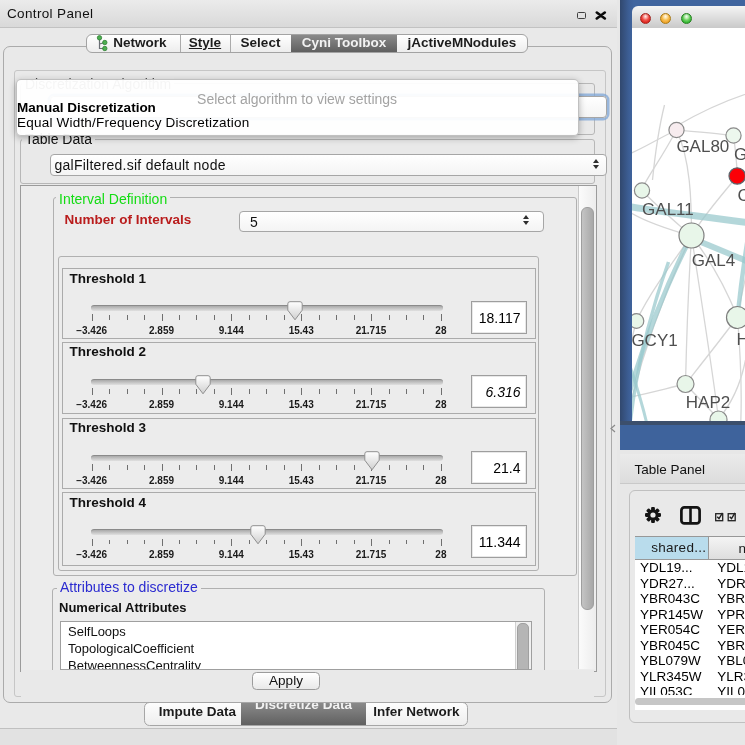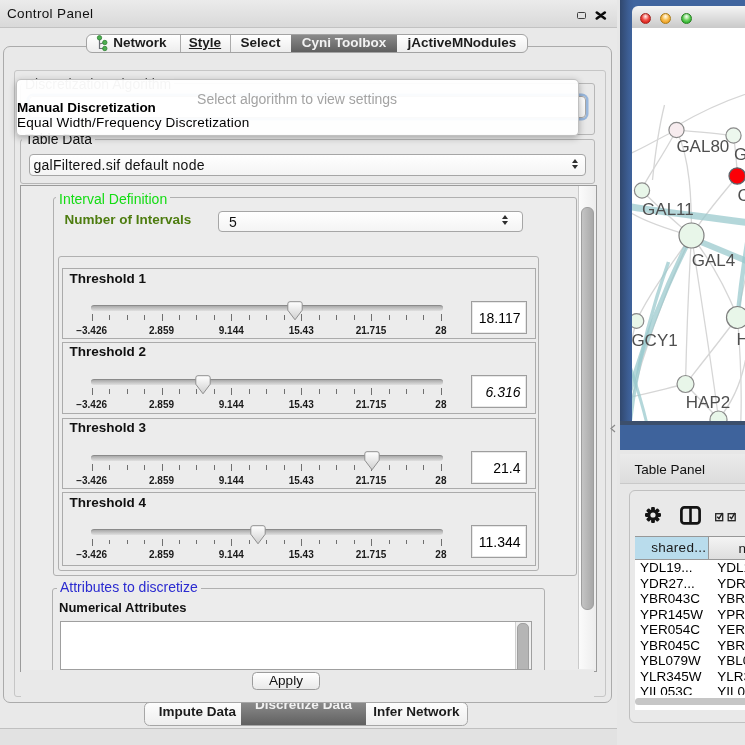--- a/index.html
+++ b/index.html
@@ -1,20 +1,20 @@
 <!DOCTYPE html>
 <html><head><meta charset="utf-8">
 <style>
 html,body{margin:0;padding:0;background:#e7e7e7;font-family:"Liberation Sans",sans-serif;}
 #root{position:relative;width:745px;height:745px;overflow:hidden;background:#e7e7e7;}
 .a{position:absolute;}
 .gb{position:absolute;border:1px solid #b7b7b7;border-radius:3px;}
 .gl{position:absolute;background:#ebebeb;padding:0 3px;white-space:nowrap;font-size:14px;line-height:14px;}
 .bold{font-weight:bold;}
-.combo{position:absolute;background:linear-gradient(#ffffff,#f4f4f4);border:1px solid #a6a6a6;border-radius:4px;font-size:14px;color:#111;}
+.combo{position:absolute;background:linear-gradient(#ffffff,#f4f4f4);border:1px solid #a6a6a6;border-radius:4px;font-size:14px;color:#111;margin-left:21px;}
 .updn{position:absolute;width:7px;}
 .updn .u{width:0;height:0;border-left:3px solid transparent;border-right:3px solid transparent;border-bottom:4.2px solid #2e2e2e;margin-bottom:2.5px;}
 .updn .d{width:0;height:0;border-left:3px solid transparent;border-right:3px solid transparent;border-top:4.2px solid #2e2e2e;}
 .tick{position:absolute;width:1px;background:#6f6f6f;}
 .tlab{position:absolute;font-size:10px;font-weight:bold;color:#1a1a1a;transform:translateX(-50%);white-space:nowrap;}
 .fld{position:absolute;background:#fff;border:1px solid #9e9e9e;box-shadow:inset 0 0 0 1px #e8e8e8;font-size:14px;color:#000;text-align:right;}
 .seg{position:absolute;top:0;height:100%;display:flex;align-items:center;justify-content:center;font-size:13.5px;font-weight:bold;color:#1c1c1c;padding-bottom:1px;box-sizing:border-box;}
 .segd{background:linear-gradient(#8a8a8a,#606060);color:#f2f2f2;}
 .sep{position:absolute;top:0;width:1px;height:100%;background:#ababab;}
 </style></head><body>
@@ -59,21 +59,21 @@
 <div class="a" style="left:15.6px;top:78.6px;width:561px;height:55.5px;background:rgba(255,255,255,0.945);border:1px solid rgba(185,185,185,0.9);border-radius:5px;box-shadow:0 2px 7px rgba(0,0,0,0.3);">
       <div style="position:absolute;left:0;top:11px;width:100%;text-align:center;font-size:14px;color:#a3a3a3;">Select algorithm to view settings</div>
       <div style="position:absolute;left:0.5px;top:20.4px;font-size:13.5px;font-weight:bold;color:#000;">Manual Discretization</div>
       <div style="position:absolute;left:0.5px;top:35.4px;font-size:13.5px;letter-spacing:0.2px;color:#000;">Equal Width/Frequency Discretization</div>
     </div>
 <div class="a" style="left:20px;top:184.5px;width:575px;height:485px;border:1px solid #9b9b9b;background:#ececec;"></div>
 <div class="a" style="left:578px;top:185.5px;width:16.5px;height:483px;background:linear-gradient(90deg,#fbfbfb,#ededed);border-left:1px solid #cacaca;"></div>
 <div class="a" style="left:580.5px;top:207px;width:11px;height:401px;background:linear-gradient(90deg,#c4c4c4,#a8a8a8);border:1px solid #9e9e9e;border-radius:6px;"></div>
 <div class="gb" style="left:53px;top:197px;width:522px;height:377px;border-color:#b0b0b0;"></div>
 <div class="gl" style="left:56px;top:191.8px;color:#13dc13;background:#ececec;">Interval Definition</div>
-<div class="a bold" style="left:64.5px;top:211.8px;font-size:13.5px;color:#4d7c0f;">Number of Intervals</div>
+<div class="a bold" style="left:64.5px;top:211.8px;font-size:13.5px;color:#b91c1c;">Number of Intervals</div>
 <div class="combo" style="left:218px;top:210.5px;width:303px;height:19px;">
       <div style="padding:2px 0 0 10px;">5</div>
       <div class="updn" style="right:13px;top:3px;">
         <div class="u"></div>
         <div class="d"></div>
       </div>
     </div>
 <div class="gb" style="left:57.5px;top:256px;width:479px;height:313px;border-color:#b0b0b0;"></div>
 <div class="a" style="left:61.5px;top:267.7px;width:472px;height:69px;border:1px solid #ababab;background:#ececec;"></div>
     <div class="a bold" style="left:69.5px;top:270.5px;font-size:13.5px;color:#111;">Threshold 1</div>
@@ -232,20 +232,21 @@
           <stop offset="1" stop-color="#cfcfcf"></stop>
         </linearGradient>
       </defs>
       <path d="M3,0.7 h10 a2.2,2.2 0 0 1 2.2,2.2 v6.3 L8,18.8 L0.8,9.2 V2.9 a2.2,2.2 0 0 1 2.2,-2.2 Z" fill="url(#tg4)" stroke="#8f8f8f" stroke-width="1"></path>
     </svg>
     <div class="fld" style="left:470.5px;top:525.2px;width:49px;height:31px;padding:0 5px 0 0;line-height:33.5px;">11.344</div>
 <div class="gb" style="left:52px;top:588px;width:491px;height:90px;border-color:#b0b0b0;"></div>
 <div class="gl" style="left:57px;top:579.7px;color:#2a2ad0;background:#ececec;">Attributes to discretize</div>
 <div class="a bold" style="left:59px;top:600.3px;font-size:13px;color:#111;">Numerical Attributes</div>
 <div class="a" style="left:60px;top:621px;width:469.5px;height:47px;border:1px solid #9f9f9f;background:#fff;overflow:hidden;">
+      <div style="position:absolute;left:7px;top:0.5px;font-size:13px;color:#111;line-height:17px;">SelfLoops<br>TopologicalCoefficient<br>BetweennessCentrality</div>
       <div style="position:absolute;right:0;top:0;width:14.5px;height:100%;background:#f0f0f0;border-left:1px solid #d0d0d0;"></div>
       <div style="position:absolute;right:2px;top:1px;width:10px;height:60px;background:#b5b5b5;border:1px solid #a0a0a0;border-radius:5px;"></div>
     </div>
 <div class="a" style="left:21px;top:669.7px;width:573px;height:32px;background:#e9e9e9;"></div>
 <div class="a" style="left:252px;top:671.8px;width:66px;height:16px;background:linear-gradient(#ffffff,#e9e9e9);border:1px solid #9c9c9c;border-radius:4.5px;text-align:center;font-size:13.5px;color:#111;line-height:16px;">Apply</div>
 <div class="a" style="left:144px;top:701.8px;width:322px;height:22.5px;background:linear-gradient(#fdfdfd,#eeeeee);border:1px solid #a6a6a6;border-radius:5.5px;overflow:hidden;">
 <div class="seg" style="left:0;width:96px;padding-left:9px;padding-bottom:5px;">Impute Data</div>
 <div class="seg segd" style="left:96px;width:125px;padding-bottom:20px;">Discretize Data</div>
 <div class="seg" style="left:221px;width:101px;padding-bottom:5px;">Infer Network</div>
 </div>

